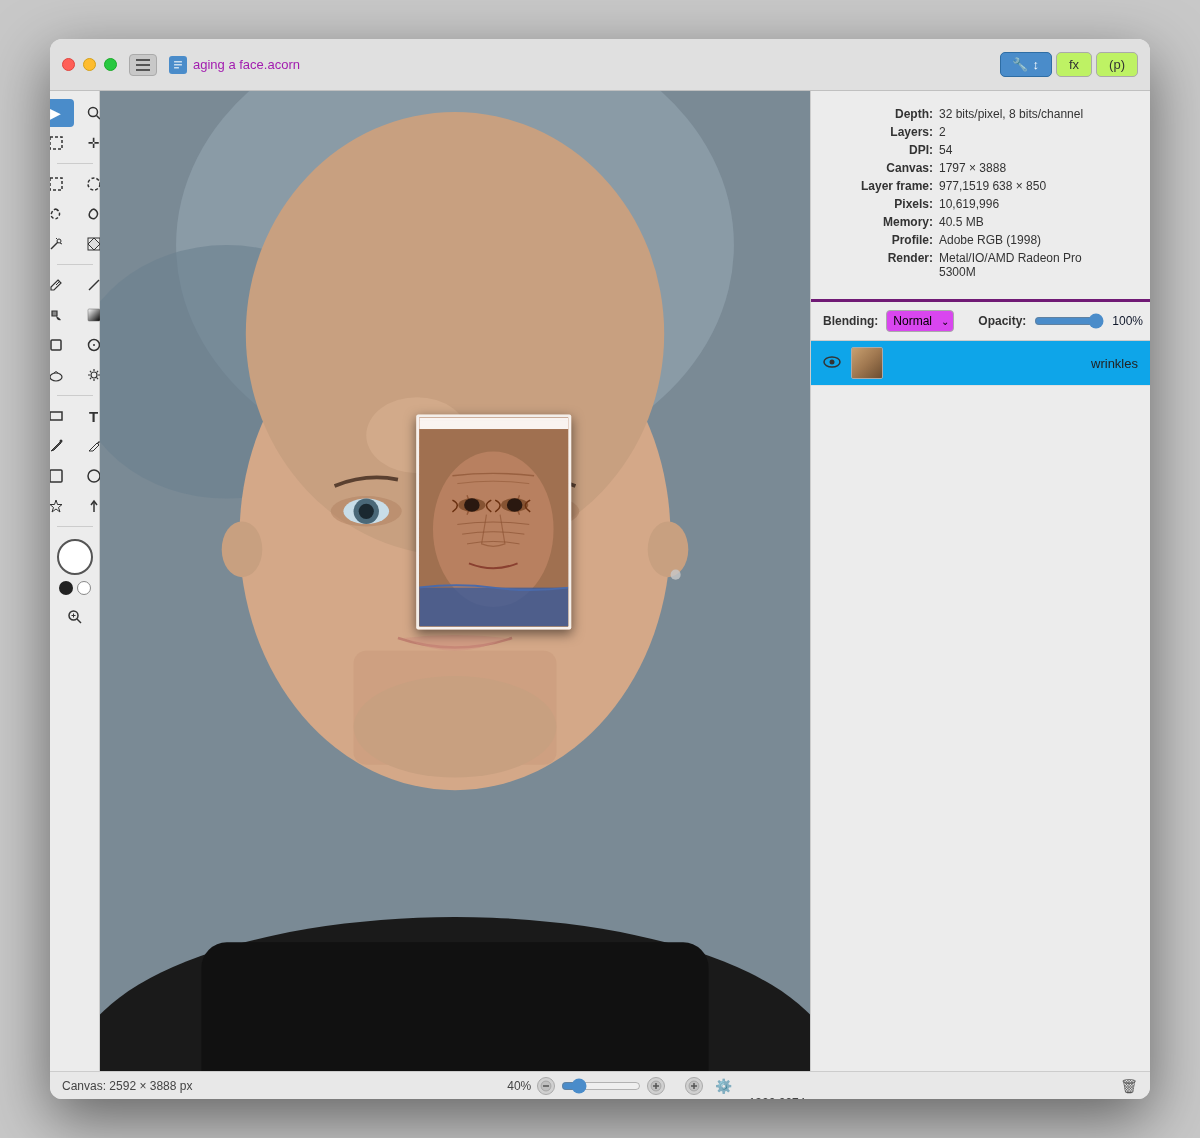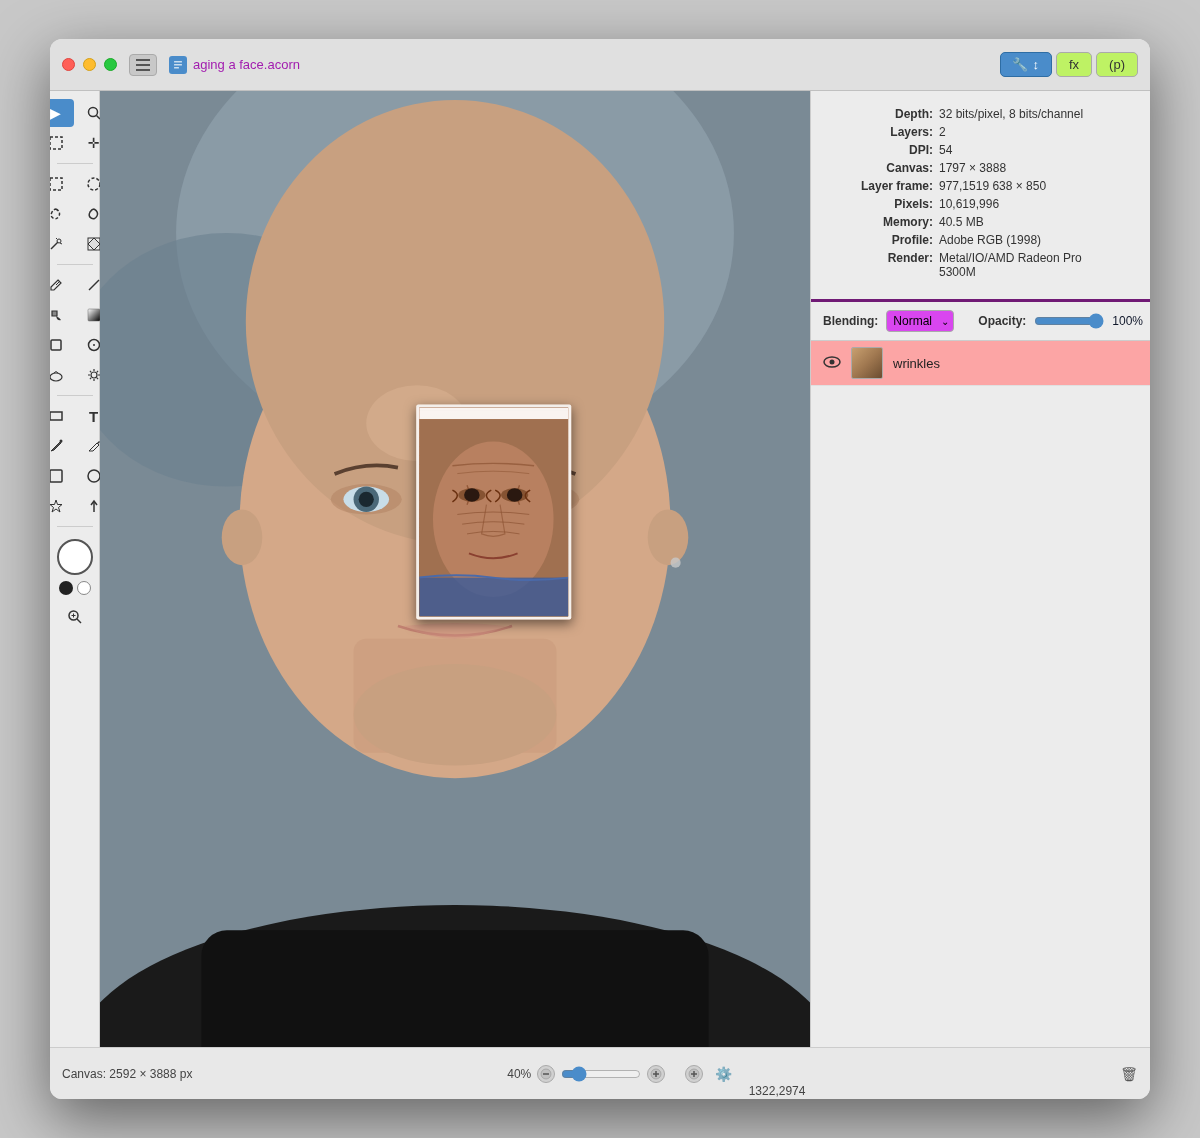--- a/index.html
+++ b/index.html
@@ -263,21 +263,22 @@
     }
     .layer-item {
       display: flex;
       align-items: center;
       padding: 6px 12px;
       gap: 10px;
       cursor: pointer;
       border-bottom: 1px solid #e0e0e0;
     }
     .layer-item.selected {
-      background: #fca5a5;
+      background: #0ea5e9;
+      text-align: right;
     }
     .eye-icon {
       font-size: 14px;
       cursor: pointer;
       color: #333;
     }
     .layer-thumbnail {
       width: 32px;
       height: 32px;
       border: 1px solid #aaa;
@@ -295,21 +296,21 @@
       height: 100%;
       background: linear-gradient(135deg, #d0b090 0%, #c0a070 50%, #f5f0e8 100%);
     }
     .layer-name {
       font-size: 13px;
       color: #222;
       flex: 1;
     }
     
     .statusbar {
-      height: 52px;
+      height: 28px;
       background: #e8e8e8;
       border-top: 1px solid #ccc;
       display: flex;
       align-items: center;
       padding: 0 12px;
       gap: 12px;
       font-size: 12px;
       color: #444;
       flex-shrink: 0;
     }

